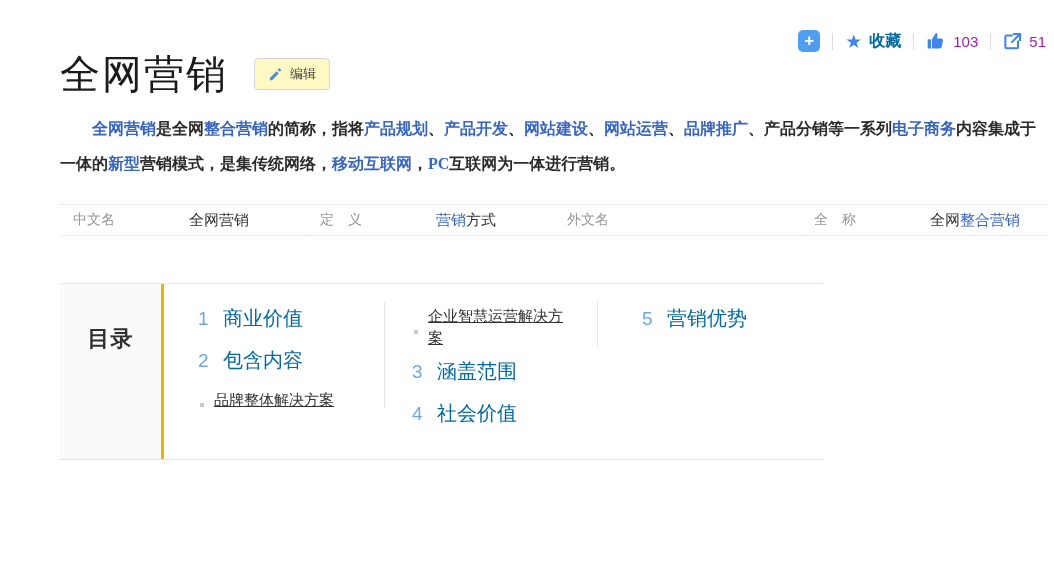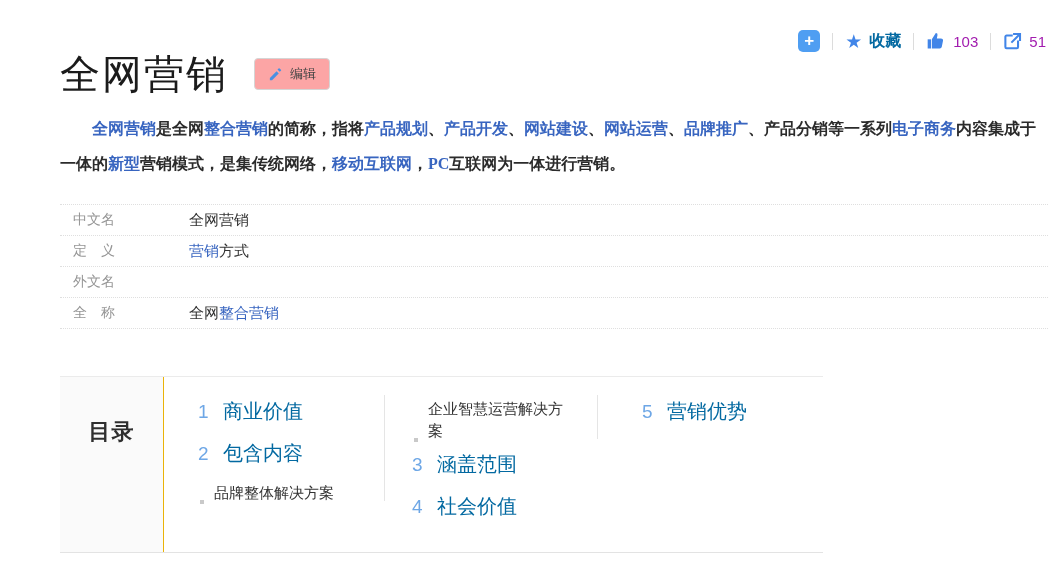--- a/index.html
+++ b/index.html
@@ -16,50 +16,50 @@
   .star-glyph{color:#4185e8;font-size:19px;line-height:19px;cursor:pointer;}
   .tb-label{font-size:16px;color:#0369a1;font-weight:bold;}
   .tb-count{font-size:15px;color:#a21caf;}
   .tb-svg{display:block;cursor:pointer;}
   
   .page{padding-left:60px;}
   .title-row{display:flex;align-items:center;margin-top:50px;height:48px;}
   .page-title{font-size:40px;line-height:46px;letter-spacing:2px;color:#1b1b1b;
     font-weight:550;margin:0;}
   .edit-btn{margin-left:26px;display:flex;align-items:center;gap:7px;
-    border:1px solid #d5d5d5;border-radius:4px;padding:6px 13px;background:#fca5a5;
+    border:1px solid #d5d5d5;border-radius:4px;padding:6px 13px;background:#fef9c3;
     font-size:13px;color:#444;cursor:pointer;}
   
   .paras{margin-top:13px;width:988px;font-weight:bold;}
   .para{font-family:"Liberation Serif",serif;font-size:16px;line-height:35px;
     color:#2b2b2b;text-indent:2em;margin:0 0 13px 0;}
   .tlink{color:#3865c0;cursor:pointer;}
   
   .infobox{margin-top:23px;width:988px;border-top:1px dotted #dfdfdf;
-    display:grid;grid-template-columns:1fr;}
+    display:grid;grid-template-columns:1fr 1fr 1fr 1fr;}
   .info-cell{display:flex;align-items:center;height:30px;
     border-bottom:1px dotted #dfdfdf;overflow:hidden;}
   .info-label{flex:none;width:116px;padding-left:13px;font-size:14px;color:#959595;}
   .info-value{font-size:15px;color:#333;}
   .info-value .tlink{font-family:Liberation Sans, sans-serif;}
   
   .toc-box{margin-top:47px;width:763px;height:177px;position:relative;
     border-top:1px solid #ebebeb;border-bottom:1px solid #e3e3e3;
     display:flex;box-sizing:border-box;}
-  .toc-label-cell{flex:none;width:104px;background:#fafafa;border-right:1px solid #eab308;
+  .toc-label-cell{flex:none;width:104px;background:#fafafa;border-right:3px solid #eab308;
     display:flex;justify-content:center;align-items:flex-start;padding-top:40px;
     font-size:22px;font-weight:600;color:#2f2f2f;letter-spacing:1px;box-sizing:border-box;}
   .toc-cols{display:flex;padding:21px 0 0 34px;align-items:flex-start;}
   .toc-col1{width:186px;}
   .toc-col2{width:185px;padding-left:28px;}
   .toc-col3{padding-left:45px;}
   .toc-main{display:flex;align-items:baseline;font-size:20px;margin-bottom:15px;}
   .toc-num{color:#6ea7e6;font-size:19px;margin-right:13px;min-width:12px;}
   .toc-title{color:#0369a1;text-decoration:none;cursor:pointer;}
-  .toc-sub{display:flex;align-items:flex-end;margin:0 0 9px 2px;cursor:pointer;}
+  .toc-sub{display:flex;align-items:center;margin:0 0 9px 2px;cursor:pointer;text-decoration:underline;}
   .bullet{flex:none;width:4px;height:4px;background:#c9c9c9;margin:9px 10px 0 0;}
   .toc-sub .txt{font-size:15px;line-height:22px;color:#333;max-width:141px;}
   .toc-divider{position:absolute;width:1px;background:#e5e5e5;}
   .toc-divider-1{left:324px;top:18px;height:106px;}
   .toc-divider-2{left:537px;top:18px;height:44px;}
 </style>
 </head>
 <body>
 
 <div class="toolbar">

